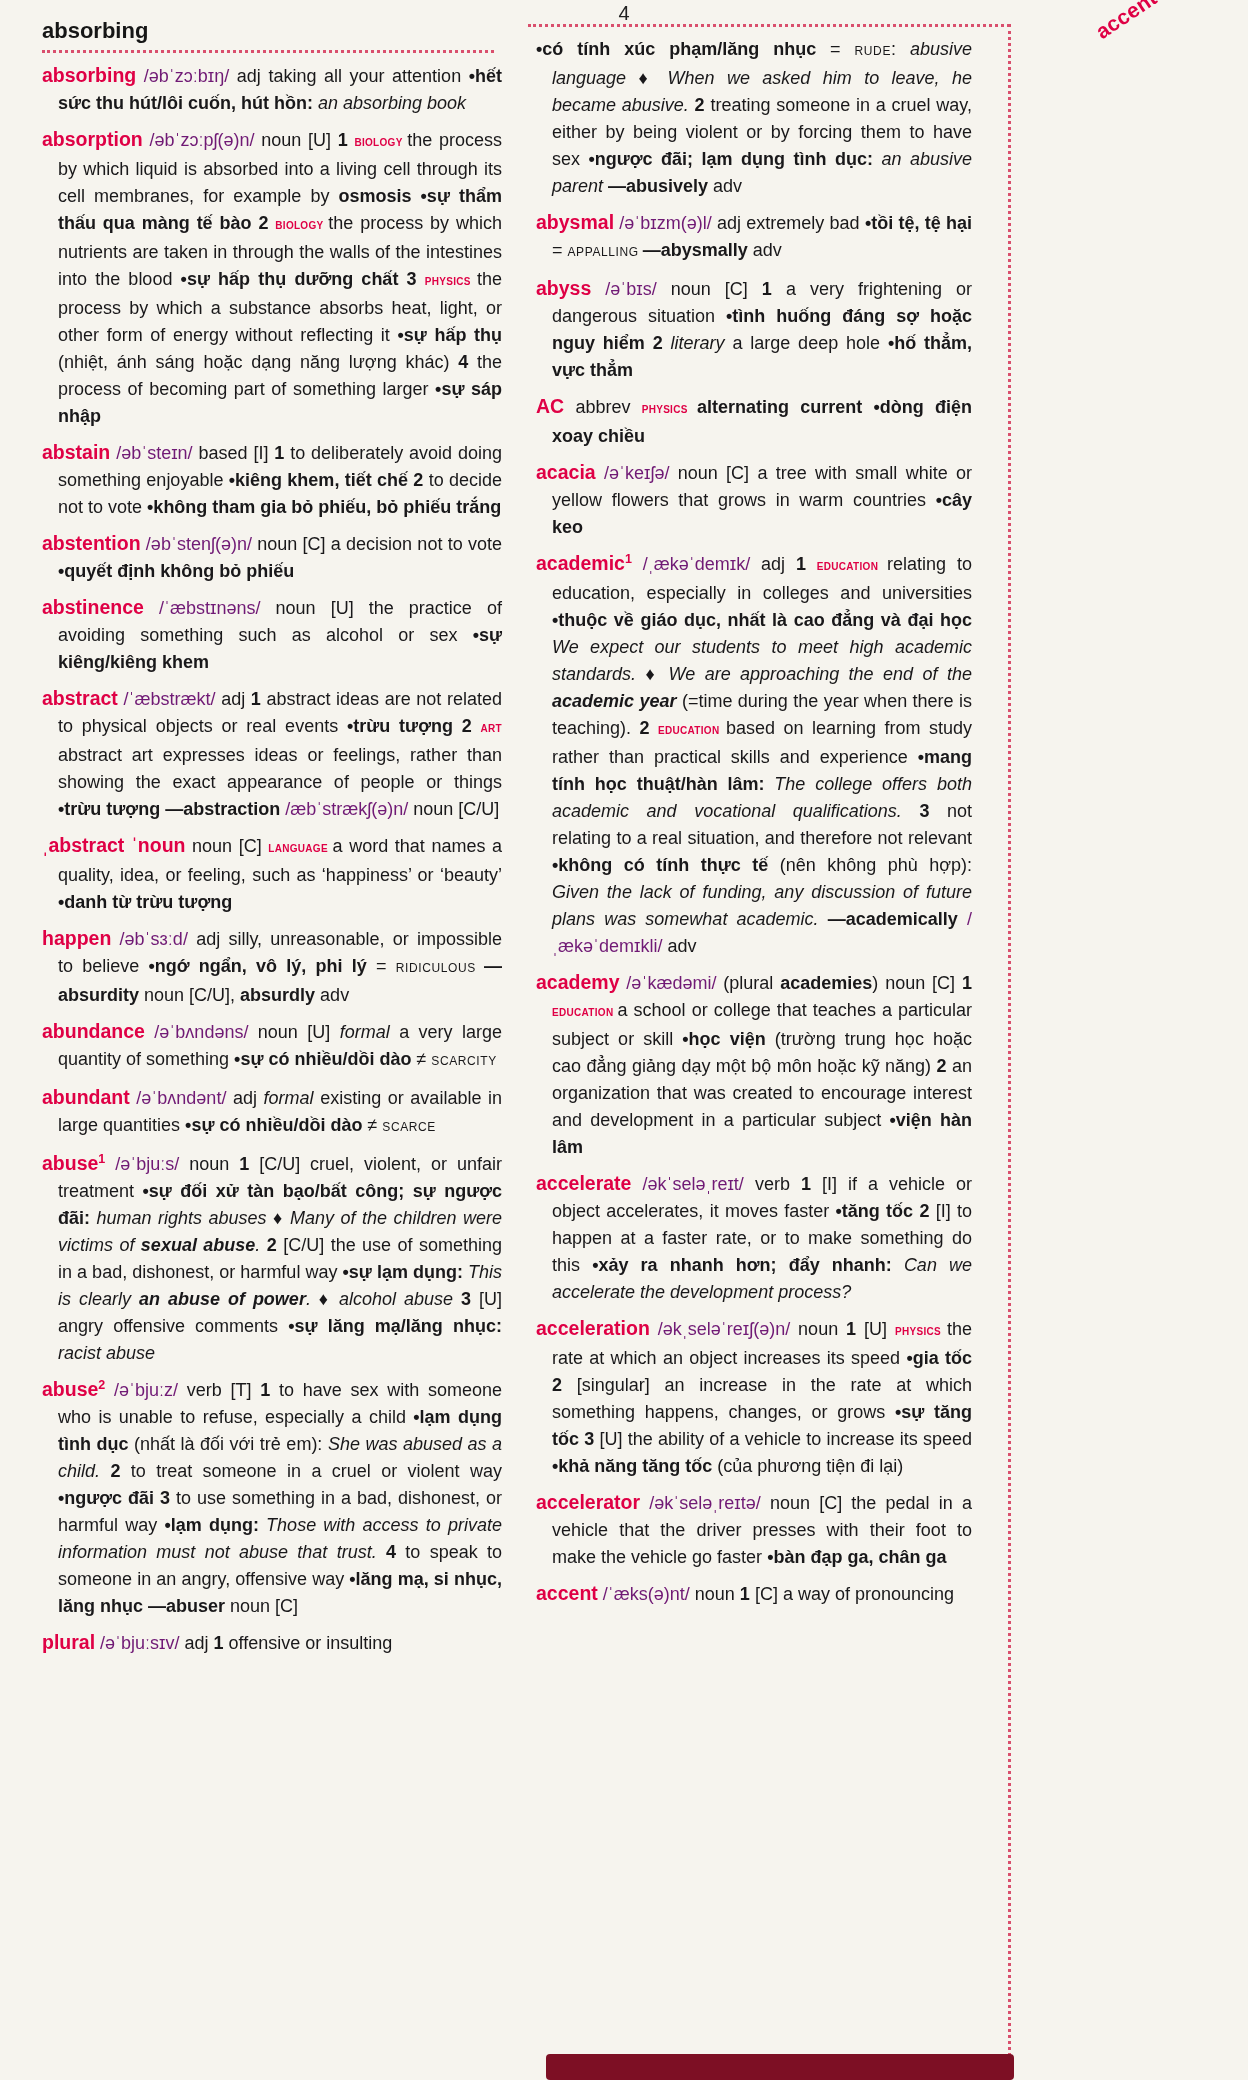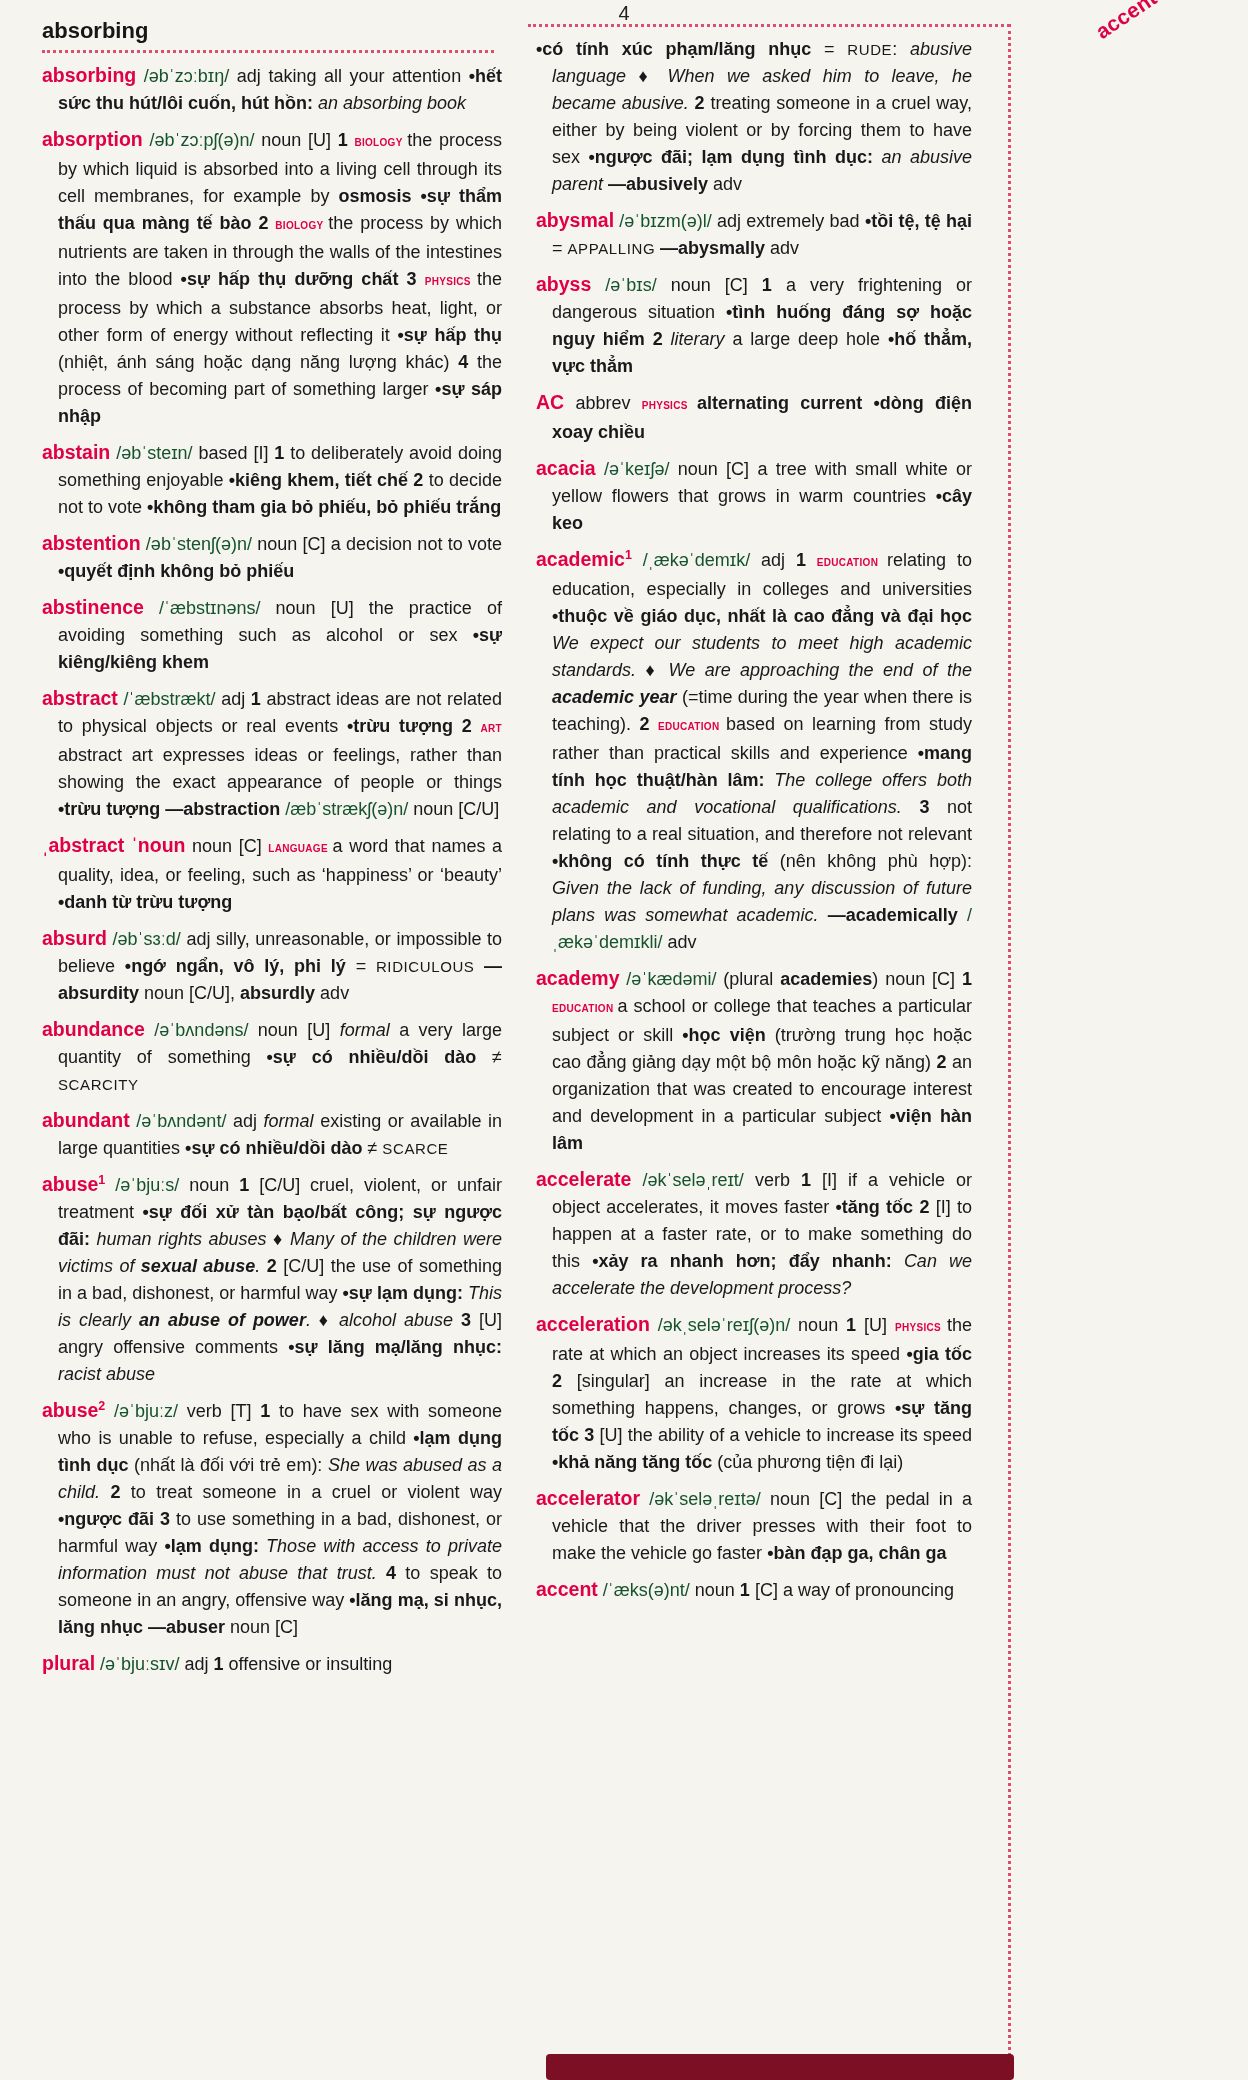--- a/index.html
+++ b/index.html
@@ -37,22 +37,22 @@
   }
   .col-left{left:42px;top:62px;width:460px;}
   .col-right{left:536px;top:36px;width:436px;}
   .entry{margin:0 0 9px 0;padding-left:16px;text-indent:-16px;}
   .hw{color:var(--red);font-weight:700;font-size:19.5px;}
   .sup{color:var(--red);font-weight:700;font-size:12.5px;vertical-align:super;line-height:0;}
   .b{font-weight:700;}
   .i{font-style:italic;}
   .bi{font-weight:700;font-style:italic;}
   .lab{color:var(--red);font-weight:700;font-size:10px;letter-spacing:.3px;}
-  .sc{font-size:15px;letter-spacing:.6px;}
-  .pr{color:#14532d;}
+  .sc{font-size:12px;letter-spacing:.6px;}
+  .pr{color:#701a75;}
   .book-edge{
     position:absolute;left:546px;top:2054px;width:468px;height:26px;
     background:var(--edge);border-radius:4px;
   }
 </style>
 </head>
 <body style="background: rgb(246, 244, 238); color: rgb(25, 24, 26);">
 
 <div class="page">
 
@@ -67,21 +67,21 @@
   <div class="rule rule-right-edge"></div>
 
   <div class="col col-left" id="col-left">
       <div class="entry"><span class="hw">absorbing</span><span class="pr"> /əbˈzɔːbɪŋ/ </span><span>adj taking all your attention </span><span class="b">•hết sức thu hút/lôi cuốn, hút hồn: </span><span class="i">an absorbing book</span></div>
       <div class="entry"><span class="hw">absorption</span><span class="pr"> /əbˈzɔːpʃ(ə)n/ </span><span>noun [U] </span><span class="b">1 </span><span class="lab">BIOLOGY </span><span>the process by which liquid is absorbed into a living cell through its cell membranes, for example by </span><span class="b">osmosis •sự thẩm thấu qua màng tế bào </span><span class="b">2 </span><span class="lab">BIOLOGY </span><span>the process by which nutrients are taken in through the walls of the intestines into the blood </span><span class="b">•sự hấp thụ dưỡng chất </span><span class="b">3 </span><span class="lab">PHYSICS </span><span>the process by which a substance absorbs heat, light, or other form of energy without reflecting it </span><span class="b">•sự hấp thụ </span><span>(nhiệt, ánh sáng hoặc dạng năng lượng khác) </span><span class="b">4 </span><span>the process of becoming part of something larger </span><span class="b">•sự sáp nhập</span></div>
       <div class="entry"><span class="hw">abstain</span><span class="pr"> /əbˈsteɪn/ </span><span>based [I] </span><span class="b">1 </span><span>to deliberately avoid doing something enjoyable </span><span class="b">•kiêng khem, tiết chế </span><span class="b">2 </span><span>to decide not to vote </span><span class="b">•không tham gia bỏ phiếu, bỏ phiếu trắng</span></div>
       <div class="entry"><span class="hw">abstention</span><span class="pr"> /əbˈstenʃ(ə)n/ </span><span>noun [C] a decision not to vote </span><span class="b">•quyết định không bỏ phiếu</span></div>
       <div class="entry"><span class="hw">abstinence</span><span class="pr"> /ˈæbstɪnəns/ </span><span>noun [U] the practice of avoiding something such as alcohol or sex </span><span class="b">•sự kiêng/kiêng khem</span></div>
       <div class="entry"><span class="hw">abstract</span><span class="pr"> /ˈæbstrækt/ </span><span>adj </span><span class="b">1 </span><span>abstract ideas are not related to physical objects or real events </span><span class="b">•trừu tượng </span><span class="b">2 </span><span class="lab">ART </span><span>abstract art expresses ideas or feelings, rather than showing the exact appearance of people or things </span><span class="b">•trừu tượng —abstraction </span><span class="pr">/æbˈstrækʃ(ə)n/ </span><span>noun [C/U]</span></div>
       <div class="entry"><span class="hw">ˌabstract ˈnoun</span><span> noun [C] </span><span class="lab">LANGUAGE </span><span>a word that names a quality, idea, or feeling, such as ‘happiness’ or ‘beauty’ </span><span class="b">•danh từ trừu tượng</span></div>
-      <div class="entry"><span class="hw">absurd</span><span class="pr"> /əbˈsɜːd/ </span><span>adj silly, unreasonable, or impossible to believe </span><span class="b">•ngớ ngẩn, vô lý, phi lý </span><span>= </span><span class="sc">RIDICULOUS </span><span class="b">—absurdity </span><span>noun [C/U], </span><span class="b">absurdly </span><span>adv</span></div>
+      <div class="entry"><span class="hw">happen</span><span class="pr"> /əbˈsɜːd/ </span><span>adj silly, unreasonable, or impossible to believe </span><span class="b">•ngớ ngẩn, vô lý, phi lý </span><span>= </span><span class="sc">RIDICULOUS </span><span class="b">—absurdity </span><span>noun [C/U], </span><span class="b">absurdly </span><span>adv</span></div>
       <div class="entry"><span class="hw">abundance</span><span class="pr"> /əˈbʌndəns/ </span><span>noun [U] </span><span class="i">formal </span><span>a very large quantity of something </span><span class="b">•sự có nhiều/dồi dào </span><span>≠ </span><span class="sc">SCARCITY</span></div>
       <div class="entry"><span class="hw">abundant</span><span class="pr"> /əˈbʌndənt/ </span><span>adj </span><span class="i">formal </span><span>existing or available in large quantities </span><span class="b">•sự có nhiều/dồi dào </span><span>≠ </span><span class="sc">SCARCE</span></div>
       <div class="entry"><span class="hw">abuse</span><span class="sup">1</span><span class="pr"> /əˈbjuːs/ </span><span>noun </span><span class="b">1 </span><span>[C/U] cruel, violent, or unfair treatment </span><span class="b">•sự đối xử tàn bạo/bất công; sự ngược đãi: </span><span class="i">human rights abuses ♦ Many of the children were victims of </span><span class="bi">sexual abuse</span><span class="i">. </span><span class="b">2 </span><span>[C/U] the use of something in a bad, dishonest, or harmful way </span><span class="b">•sự lạm dụng: </span><span class="i">This is clearly </span><span class="bi">an abuse of power</span><span class="i">. ♦ alcohol abuse </span><span class="b">3 </span><span>[U] angry offensive comments </span><span class="b">•sự lăng mạ/lăng nhục: </span><span class="i">racist abuse</span></div>
       <div class="entry"><span class="hw">abuse</span><span class="sup">2</span><span class="pr"> /əˈbjuːz/ </span><span>verb [T] </span><span class="b">1 </span><span>to have sex with someone who is unable to refuse, especially a child </span><span class="b">•lạm dụng tình dục </span><span>(nhất là đối với trẻ em): </span><span class="i">She was abused as a child. </span><span class="b">2 </span><span>to treat someone in a cruel or violent way </span><span class="b">•ngược đãi </span><span class="b">3 </span><span>to use something in a bad, dishonest, or harmful way </span><span class="b">•lạm dụng: </span><span class="i">Those with access to private information must not abuse that trust. </span><span class="b">4 </span><span>to speak to someone in an angry, offensive way </span><span class="b">•lăng mạ, si nhục, lăng nhục —abuser </span><span>noun [C]</span></div>
       <div class="entry"><span class="hw">plural</span><span class="pr"> /əˈbjuːsɪv/ </span><span>adj </span><span class="b">1 </span><span>offensive or insulting</span></div>
     </div>
   <div class="col col-right" id="col-right">
       <div class="entry"><span class="b">•có tính xúc phạm/lăng nhục </span><span>= </span><span class="sc">RUDE</span><span>: </span><span class="i">abusive language ♦ When we asked him to leave, he became abusive. </span><span class="b">2 </span><span>treating someone in a cruel way, either by being violent or by forcing them to have sex </span><span class="b">•ngược đãi; lạm dụng tình dục: </span><span class="i">an abusive parent </span><span class="b">—abusively </span><span>adv</span></div>
       <div class="entry"><span class="hw">abysmal</span><span class="pr"> /əˈbɪzm(ə)l/ </span><span>adj extremely bad </span><span class="b">•tồi tệ, tệ hại </span><span>= </span><span class="sc">APPALLING </span><span class="b">—abysmally </span><span>adv</span></div>
       <div class="entry"><span class="hw">abyss</span><span class="pr"> /əˈbɪs/ </span><span>noun [C] </span><span class="b">1 </span><span>a very frightening or dangerous situation </span><span class="b">•tình huống đáng sợ hoặc nguy hiểm </span><span class="b">2 </span><span class="i">literary </span><span>a large deep hole </span><span class="b">•hố thẳm, vực thẳm</span></div>

